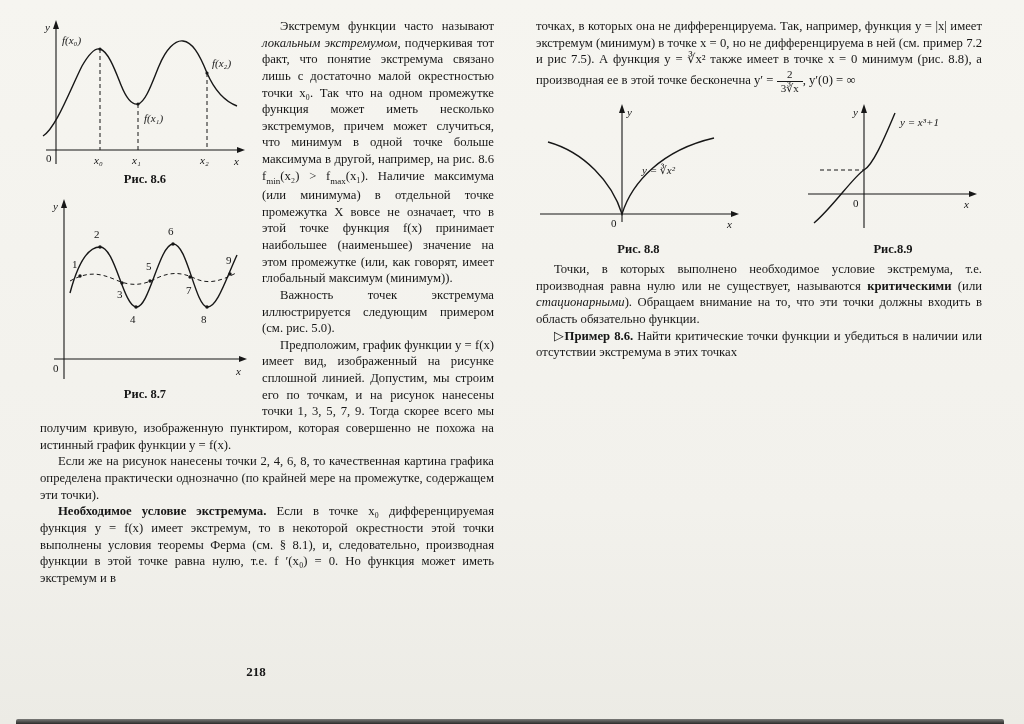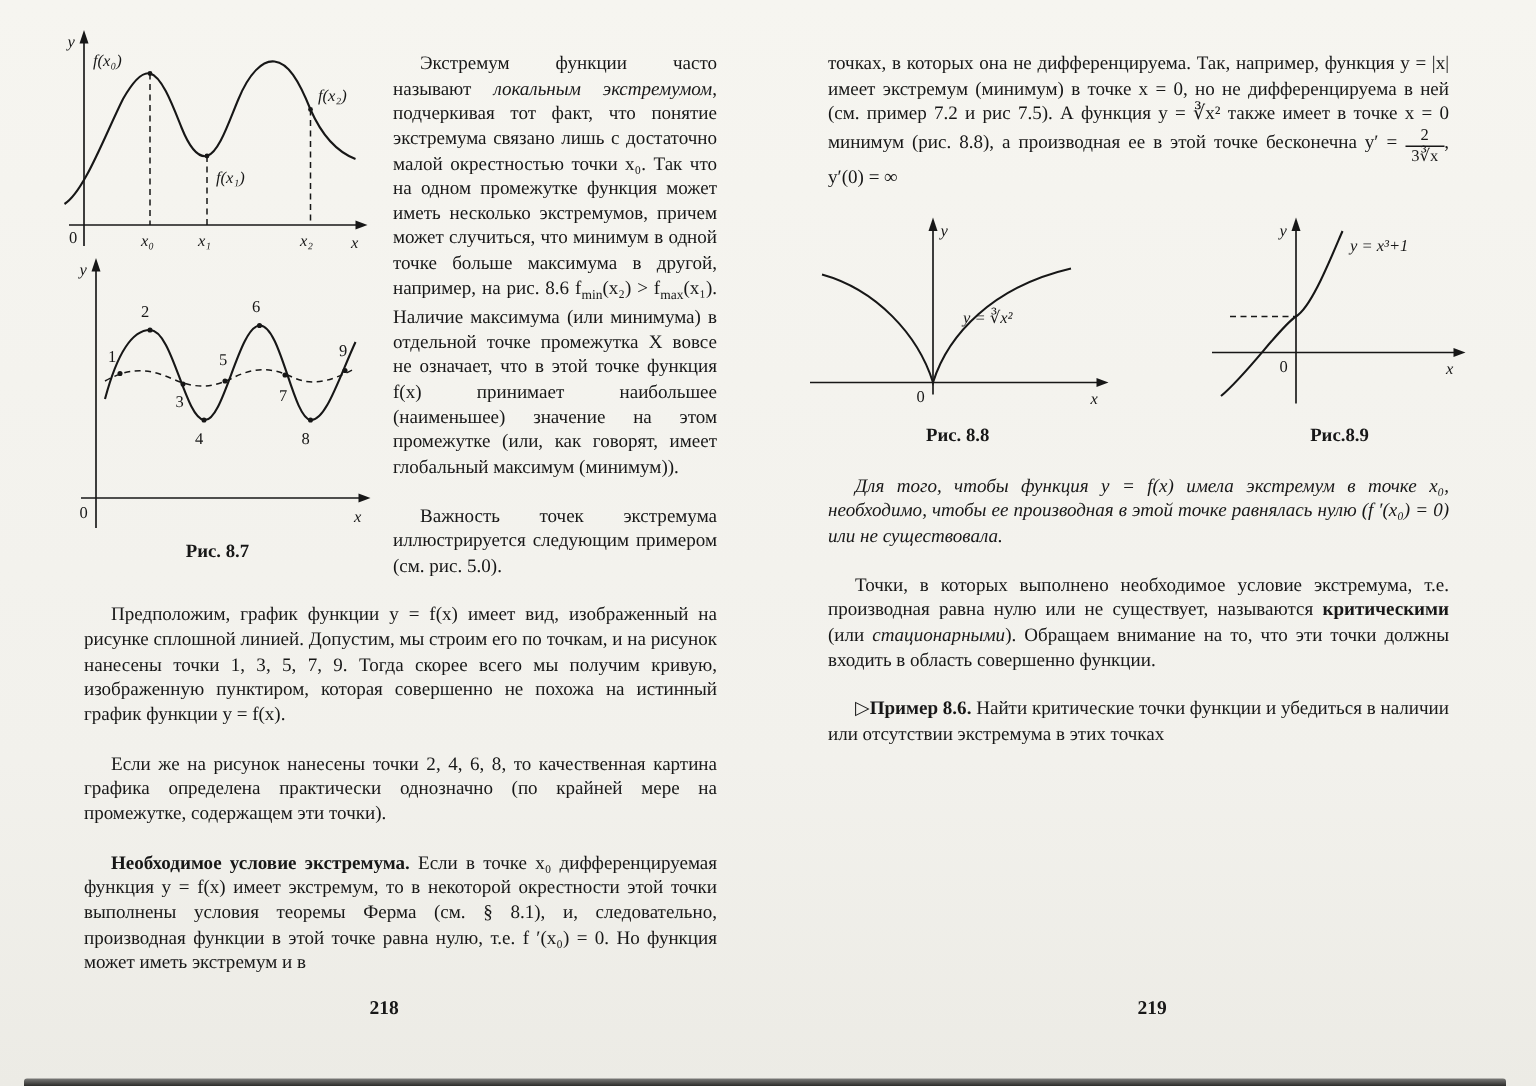--- a/index.html
+++ b/index.html
@@ -6,21 +6,21 @@
   .spread {
     width:1024px; height:724px; position:relative; overflow:hidden;
     background:linear-gradient(180deg,#f6f5f0 0%, #f2f1ec 70%, #ecebe5 100%);
     display:flex;
     font-family:"Liberation Serif","DejaVu Serif",serif;
     color:#171717;
   }
   .page { width:50%; height:100%; box-sizing:border-box; position:relative; }
   .page-left  { padding:18px 18px 56px 40px; }
   .page-right { padding:18px 42px 56px 24px; }
-  .para { margin:16px; text-align:justify; text-indent:18px; font-size:12.7px; line-height:1.31; }
+  .para { margin:0; text-align:justify; text-indent:18px; font-size:12.7px; line-height:1.31; }
   .para.no-indent { text-indent:0; }
   .para.italic-para { font-style:italic; }
   .bi { font-weight:bold; }
   sub { font-size:9px; }
   .fig-col { float:left; width:210px; margin:0 12px 2px 0; }
   svg { display:block; }
   .fig-caption { font-weight:bold; text-align:center; font-size:12.5px; margin:2px 0 10px; }
   .figs-row { display:flex; justify-content:space-between; align-items:flex-end; margin:8px 0 2px; }
   .fig-box { text-align:center; }
   .fig-box .fig-caption { margin:4px 0 2px; }
@@ -65,20 +65,21 @@
         <text class="svg-lab" x="5" y="13">y</text>
         <text class="svg-lab" x="194" y="147">x</text>
         <text class="svg-num" x="6" y="144">0</text>
         <text class="svg-lab" x="54" y="146">x₀</text>
         <text class="svg-lab" x="92" y="146">x₁</text>
         <text class="svg-lab" x="160" y="146">x₂</text>
         <text class="svg-lab" x="22" y="26">f(x₀)</text>
         <text class="svg-lab" x="104" y="104">f(x₁)</text>
         <text class="svg-lab" x="172" y="49">f(x₂)</text>
       </svg>
+      <div class="fig-caption">Рис. 8.6</div>
 
       <svg width="208" height="188" viewBox="0 0 208 188">
         <g>
           <line class="svg-axis" x1="24" y1="182" x2="24" y2="8"></line>
           <polygon points="21,11 24,2 27,11" fill="#171717"></polygon>
         </g>
         <g>
           <line class="svg-axis" x1="14" y1="162" x2="202" y2="162"></line>
           <polygon points="199,159 207,162 199,165" fill="#171717"></polygon>
         </g>
@@ -162,25 +163,23 @@
           <text class="svg-lab" x="49" y="14">y</text>
           <text class="svg-lab" x="160" y="106">x</text>
           <text class="svg-num" x="49" y="105">0</text>
           <text class="svg-lab" x="96" y="24" font-size="12.5">y = x³+1</text>
         </svg>
         <div class="fig-caption">Рис.8.9</div>
       </div>
     </div>
 
 
-    <p class="para italic-para">Для того, чтобы функция y = f(x) имела экстремум в точке x₀, необходимо, чтобы ее производная в этой точке равнялась нулю (f ′(x₀) = 0) или не существовала.</p>
 
-    <p class="para"><span>Точки, в которых выполнено необходимое условие экстремума, т.е. производная равна нулю или не существует, называются </span><span class="bi">критическими</span><span> (или </span><i>стационарными</i><span>). Обращаем внимание на то, что эти точки должны входить в область совершенно функции.</span></p>
+    <p class="para"><span>Точки, в которых выполнено необходимое условие экстремума, т.е. производная равна нулю или не существует, называются </span><span class="bi">критическими</span><span> (или </span><i>стационарными</i><span>). Обращаем внимание на то, что эти точки должны входить в область обязательно функции.</span></p>
 
 
     <p class="para"><span>▷</span><b>Пример 8.6.</b><span> Найти критические точки функции и убедиться в наличии или отсутствии экстремума в этих точках</span></p>
 
 
-    <div class="page-number">219</div>
   </div>
 
   <div class="scan-edge"></div>
 </div>
 
 </body></html>

